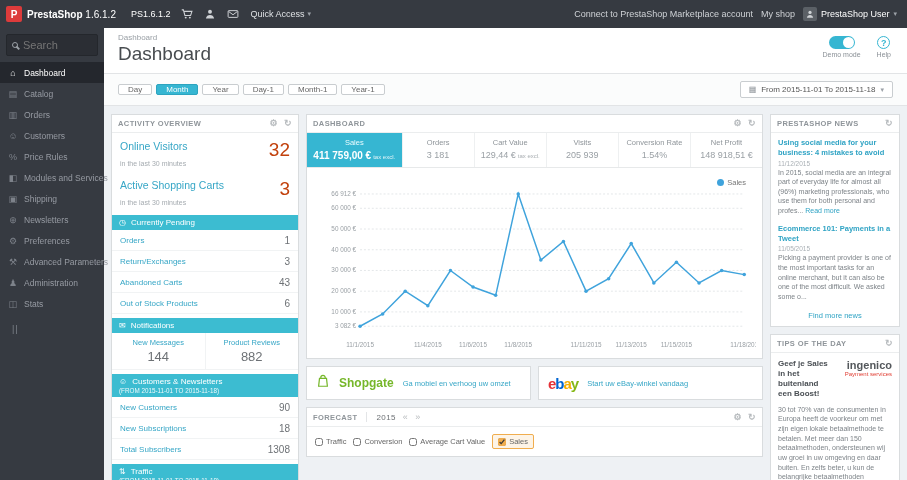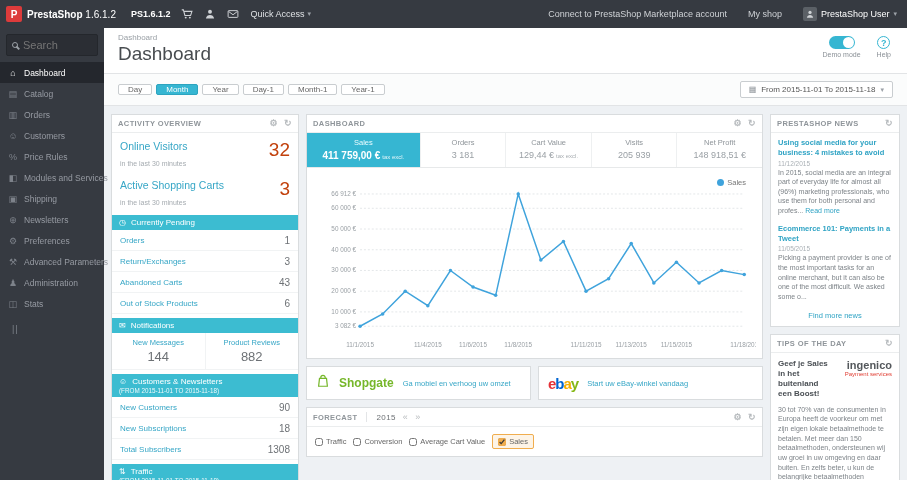--- a/index.html
+++ b/index.html
@@ -6,24 +6,24 @@
   html,body{background:#2e3136}
   body{font-family:"Liberation Sans",sans-serif}
   .screen{width:907px;height:480px;position:relative;overflow:hidden;background:#eef1f4}
 
   
   .topbar{height:28px;background:#363a41;display:flex;align-items:center;justify-content:space-between;padding-right:10px;color:#cfd2d6;font-size:9px}
   .tb-left{display:flex;align-items:center;gap:11px}
   .logo{display:flex;align-items:center;gap:5px;padding:0 4px 0 6px;height:28px;cursor:pointer}
   .logo-mark{width:16px;height:16px;background:#dd3b3b;color:#fff;font-weight:bold;display:flex;align-items:center;justify-content:center;border-radius:2px;font-size:10px}
   .logo-text{color:#fff;font-size:10px;white-space:nowrap}
-  .tb-version{color:#fff;font-weight:bold}
+  .tb-version{color:#fff;font-weight:normal}
   .tb-icon{display:inline-flex;cursor:pointer}
   .tb-quick{cursor:pointer;display:flex;align-items:center;gap:3px;color:#dfe2e5}
-  .tb-right{display:flex;align-items:center;gap:21px}
+  .tb-right{display:flex;align-items:center;gap:8px}
   .tb-link{cursor:pointer;white-space:nowrap}
   .user-menu{display:flex;align-items:center;gap:4px;cursor:pointer;color:#fff}
   .avatar{width:14px;height:14px;background:#5b6066;border-radius:2px;display:inline-flex;align-items:center;justify-content:center;color:#fff;font-size:9px}
   .caret{font-size:7px;color:#9ca1a8}
 
   
   .sidebar{position:absolute;top:28px;left:0;bottom:0;width:104px;background:#363a41}
   .search-box{margin:6px;display:flex;align-items:center;gap:5px;background:#2b2e34;border:1px solid #24272c;padding:4px 5px;border-radius:2px}
   .search-icon{width:6px;height:6px;border:1.5px solid #9aa0a6;border-radius:50%;position:relative;flex:none}
   .search-icon::after{content:"";position:absolute;width:4px;height:1.5px;background:#9aa0a6;transform:rotate(45deg);right:-3px;bottom:-1px}
@@ -383,20 +383,24 @@
               <div class="k-lbl">Orders</div>
               <div class="k-val"><span>3 181</span></div>
             </div>
             <div class="kpi">
               <div class="k-lbl">Cart Value</div>
               <div class="k-val"><span>129,44 €</span><span class="k-sub">tax excl.</span></div>
             </div>
             <div class="kpi">
               <div class="k-lbl">Visits</div>
               <div class="k-val"><span>205 939</span></div>
+            </div>
+            <div class="kpi">
+              <div class="k-lbl">Conversion Rate</div>
+              <div class="k-val"><span>1.54%</span></div>
             </div>
             <div class="kpi">
               <div class="k-lbl">Net Profit</div>
               <div class="k-val"><span>148 918,51 €</span></div>
             </div>
           </div>
 
           <div class="chart-wrap">
             <div class="legend">
               <span class="legend-dot" style="background: rgb(63, 163, 220);"></span>

